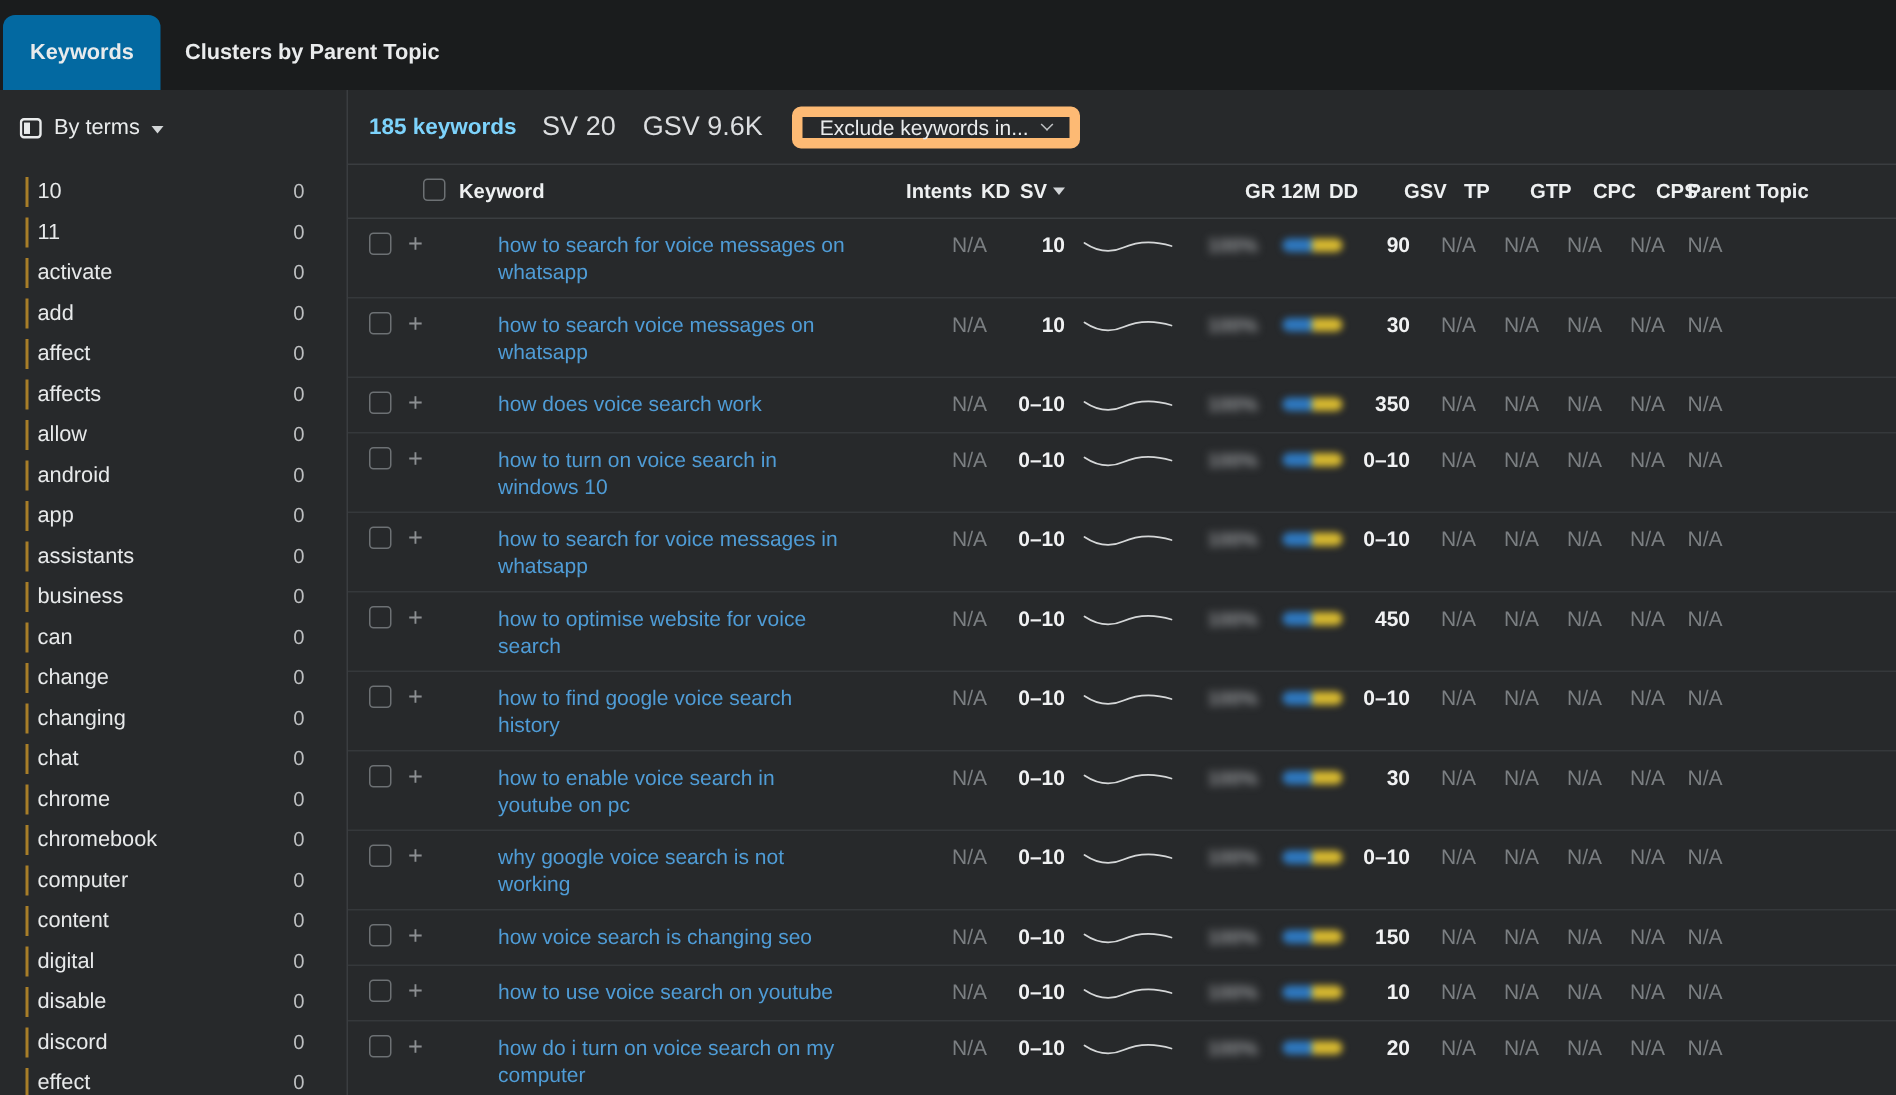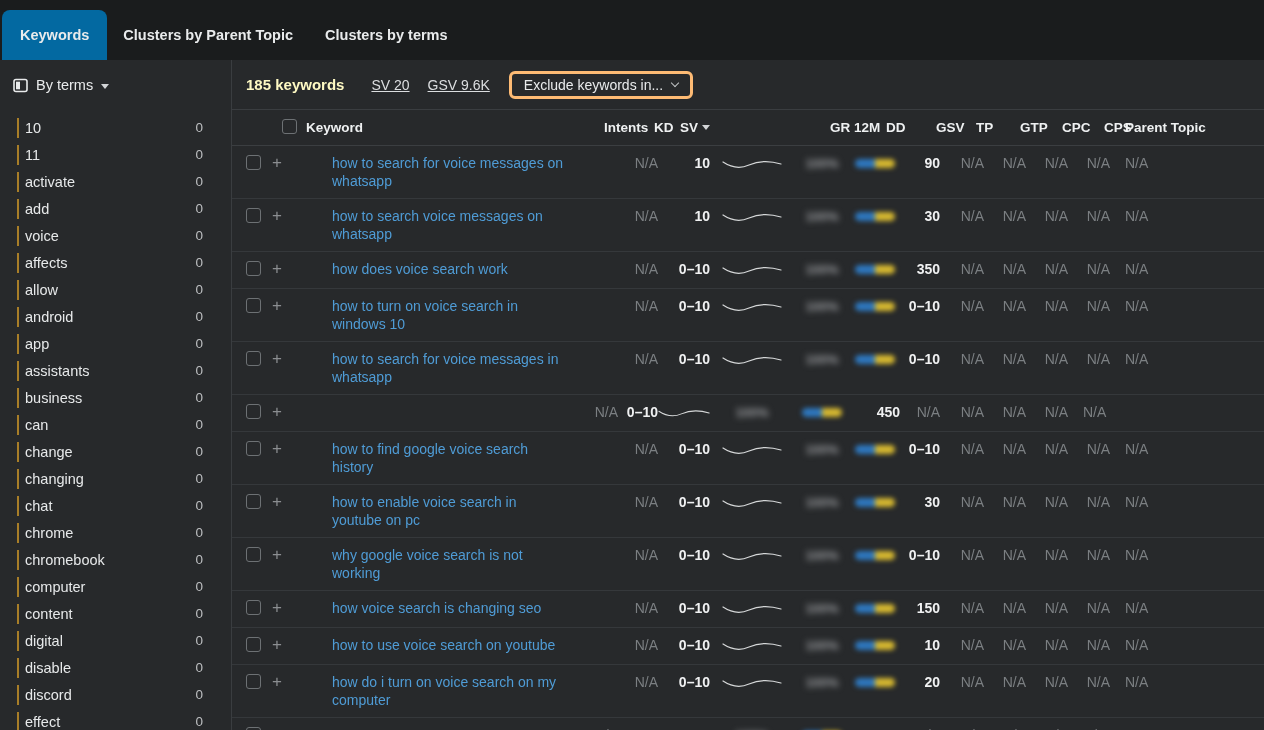--- a/index.html
+++ b/index.html
@@ -26,25 +26,25 @@
   .terms { list-style:none; margin:4px 0 0; padding:0; }
   .term-item { height:27px; display:flex; align-items:center; padding:0 28px 0 17px; cursor:pointer; }
   .term-marker { width:2px; height:20px; background:#a87e28; margin-right:6px; flex:none; }
   .term-label { flex:1; font-size:14.5px; color:#e7e9ea; }
   .term-count { font-size:13.5px; color:#bdbfc1; }
 
   .main { flex:1; display:flex; flex-direction:column; min-width:0; }
 
   
   .toolbar { height:50px; min-height:50px; display:flex; align-items:center; padding-left:14px; border-bottom:1px solid #3a3d40; }
-  .toolbar .total { font-size:15px; font-weight:bold; color:#fef9c3; margin-right:27px; }
-  .toolbar .stat { font-size:14px; color:#dcdee0; margin-right:18px;text-decoration:underline; }
+  .toolbar .total { font-size:15px; font-weight:bold; color:#7dd3fc; margin-right:17px; }
+  .toolbar .stat { font-size:18px; color:#dcdee0; margin-right:18px; }
   .exclude-btn {
     height:28px; display:flex; align-items:center; gap:9px;
-    background:transparent; border:3px solid #fdba74; border-radius:6px;
+    background:transparent; border:7px solid #fdba74; border-radius:6px;
     color:#e9ebec; font-size:14px; padding:0 12px; margin-left:1px; cursor:pointer;
     font-family:"Liberation Sans", sans-serif;
   }
   .chev { width:6px; height:6px; border:solid #bfc2c4; border-width:0 1.5px 1.5px 0; transform:rotate(45deg); margin-top:-3px; }
 
   
   .grid-cols {
     display:grid;
     grid-template-columns:24px 26px 272px 50px 40px 52px 84px 56px 50px 40px 44px 42px 42px 42px minmax(0,1fr);
     padding-left:14px;
@@ -71,21 +71,20 @@
   .dd-bar { display:inline-block; width:40px; height:9px; border-radius:5px; margin-top:4px;
     background:linear-gradient(90deg,#2e78bf 0 50%,#d7b930 50% 100%); filter:blur(2.5px); }
   .parent-cell { padding-left:15px; }
 </style>
 </head>
 <body>
 
 <div class="tabbar">
   <div class="tab active">Keywords</div>
   <div class="tab">Clusters by Parent Topic</div>
-  <div class="tab">Clusters by terms</div>
 </div>
 
 <div class="content">
   <aside class="sidebar">
     <div class="sidebar-header">
       <svg width="15" height="15" viewBox="0 0 15 15">
         <rect x="1" y="1.5" width="13" height="12" rx="2" fill="none" stroke="#e9ebec" stroke-width="1.6"></rect>
         <rect x="3" y="3.7" width="4" height="7.6" fill="#e9ebec"></rect>
       </svg>
       <span>By terms</span>
@@ -111,21 +110,21 @@
   </li>
 
   <li class="term-item">
     <span class="term-marker"></span>
     <span class="term-label">add</span>
     <span class="term-count">0</span>
   </li>
 
   <li class="term-item">
     <span class="term-marker"></span>
-    <span class="term-label">voice</span>
+    <span class="term-label">affect</span>
     <span class="term-count">0</span>
   </li>
 
   <li class="term-item">
     <span class="term-marker"></span>
     <span class="term-label">affects</span>
     <span class="term-count">0</span>
   </li>
 
   <li class="term-item">
@@ -370,20 +369,21 @@
     <div class="cell r na">N/A</div>
     <div class="cell r na">N/A</div>
     <div class="cell r na">N/A</div>
     <div class="cell r na">N/A</div>
     <div class="cell na parent-cell">N/A</div>
   </div>
 
   <div class="grid-cols trow">
     <div class="cell"><span class="checkbox"></span></div>
     <div class="cell plus">+</div>
+    <div class="cell"><a class="kw-link">how to optimise website for voice search</a></div>
     <div class="cell r"></div>
     <div class="cell r na">N/A</div>
     <div class="cell r num">0–10</div>
     <div class="cell spark">
       <svg width="60" height="16" viewBox="0 0 60 16">
         <path d="M1,6 C10,12 18,13 27,9 C36,5 46,4 59,8" fill="none" stroke="#d5d7d8" stroke-width="1.2" stroke-linecap="round"></path>
       </svg>
     </div>
     <div class="cell c"><span class="blur-text">100%</span></div>
     <div class="cell c"><span class="dd-bar"></span></div>

